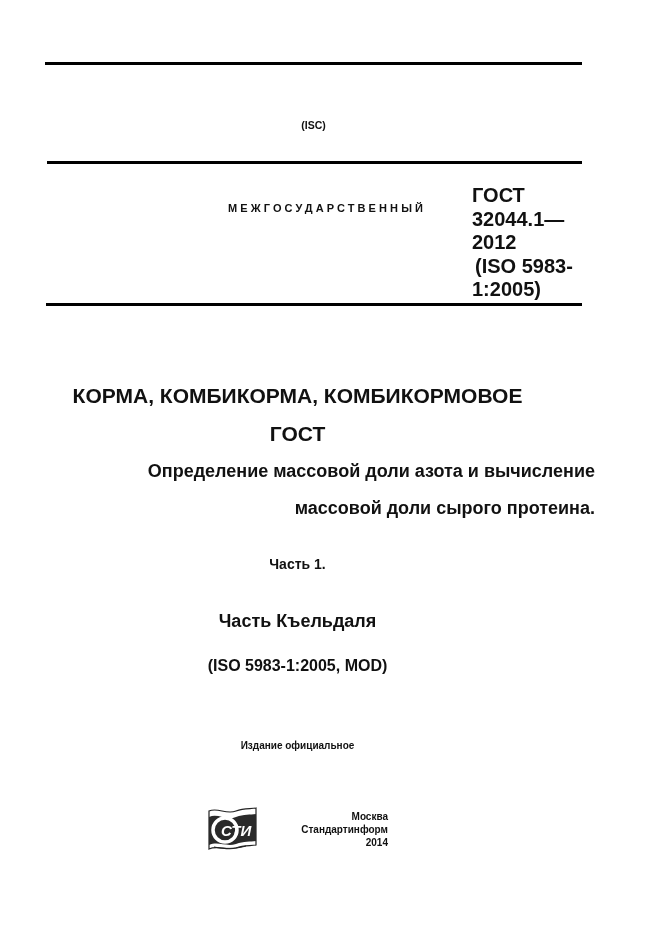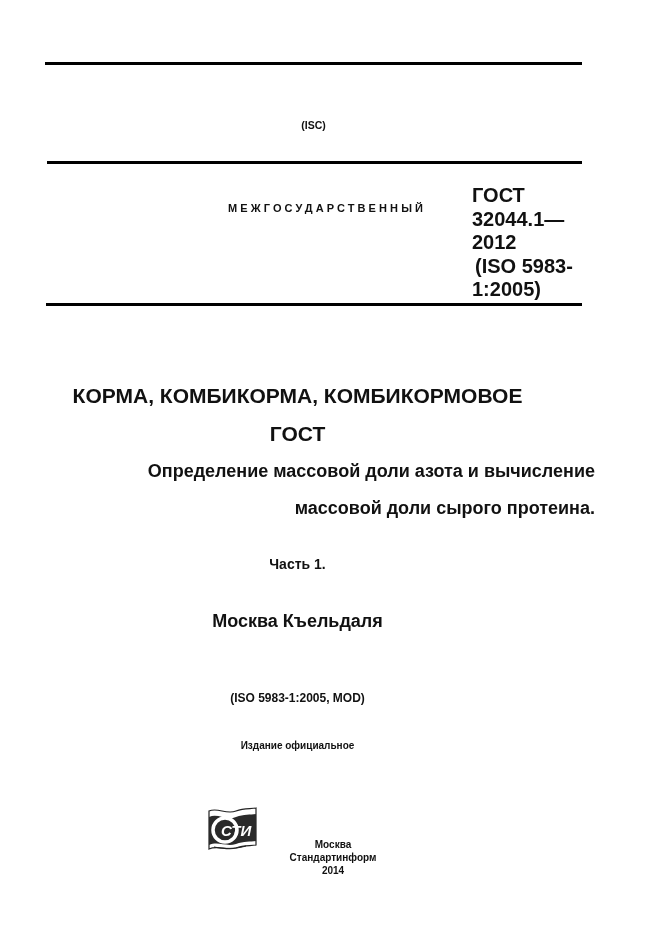--- a/index.html
+++ b/index.html
@@ -81,40 +81,39 @@
       font-size: 14px;
       top: 555px;
       line-height: 18px;
     }
     .method {
       font-size: 18px;
       top: 610px;
       line-height: 22px;
     }
     .iso-ref {
-      font-size: 12px;
-      top: 691px;
+      font-size: 16px;
+      top: 658px;
       line-height: 15px;
     }
     .edition {
       font-size: 10px;
       top: 739px;
       line-height: 13px;
     }
     .publisher {
       position: absolute;
       left: 278px;
       width: 110px;
       top: 810px;
-      text-align: center;
+      text-align: right;
       font-weight: bold;
       font-size: 10px;
       line-height: 13px;
       white-space: nowrap;
-      margin-top: 28px;
     }
     .logo {
       position: absolute;
       left: 206px;
       top: 805px;
       width: 52px;
       height: 48px;
     }
   </style>
 </head>
@@ -147,21 +146,21 @@
   <div>ГОСТ</div>
 </div>
 
 <div class="center-text subtitle">
   <div>Определение массовой доли азота и вычисление</div>
   <div>массовой доли сырого протеина.</div>
 </div>
 
 <div class="center-text part">Часть 1.</div>
 
-<div class="center-text method">Москва Къельдаля</div>
+<div class="center-text method">Часть Къельдаля</div>
 
 <div class="center-text iso-ref">(ISO 5983-1:2005, MOD)</div>
 
 <div class="center-text edition">Издание официальное</div>
 
 <div class="logo">
   <svg width="52" height="48" viewBox="0 0 52 48" xmlns="http://www.w3.org/2000/svg">
 
     <path d="M3 6 C12 2, 20 10, 30 6 C38 3, 44 4, 50 3 L50 40 C44 41, 38 40, 30 43 C20 46, 12 40, 3 44 Z" fill="#ffffff" stroke="#222222" stroke-width="1.2"></path>
 

